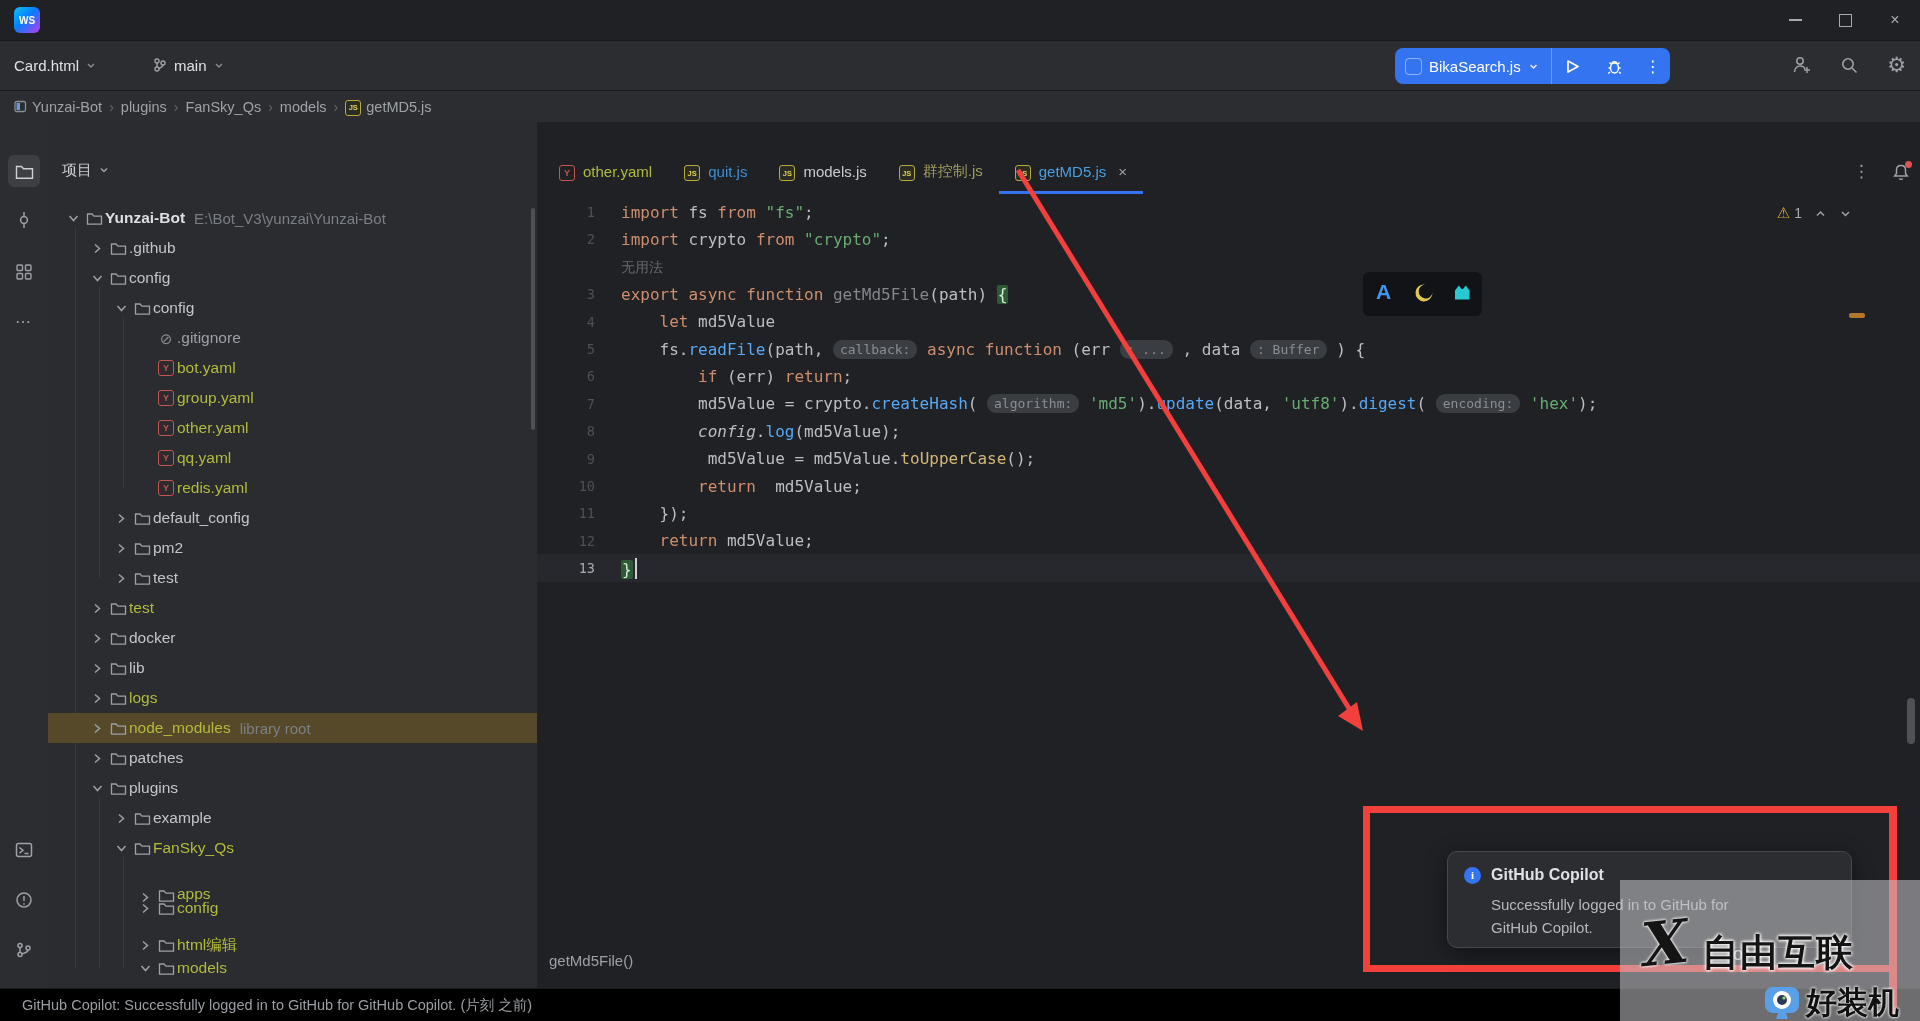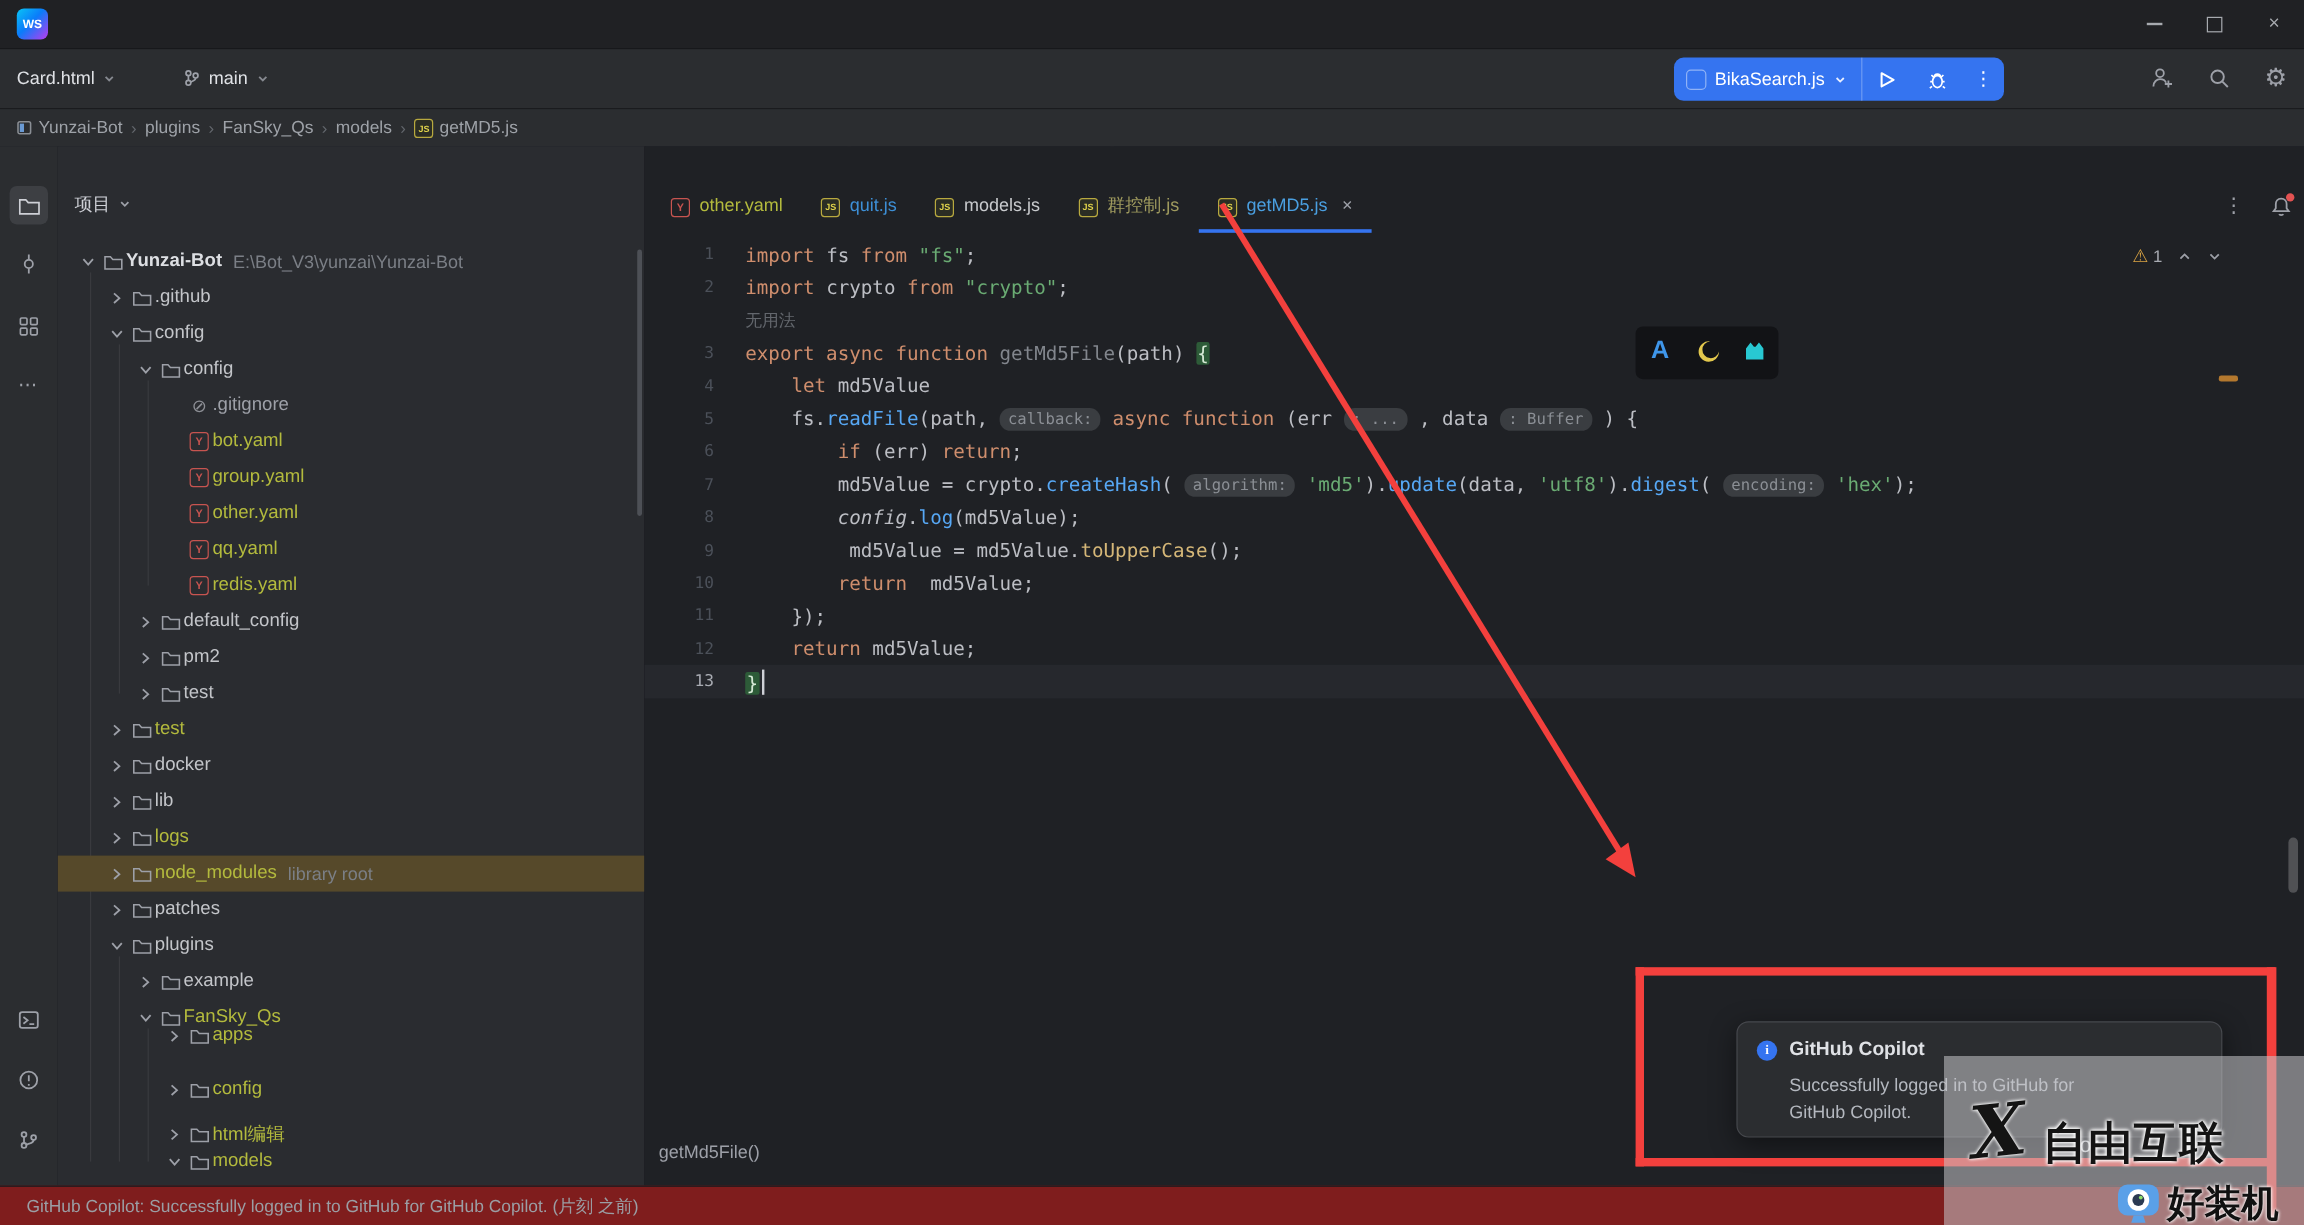--- a/index.html
+++ b/index.html
@@ -76,21 +76,21 @@
   .caret{display:inline-block;width:2px;height:21px;background:#ced0d6;vertical-align:-4px;margin-left:2px;}
   .inspect{position:absolute;top:82px;right:68px;display:flex;align-items:center;gap:12px;color:#a8abb2;font-size:14px;}
   .warnico{color:#d9a343;font-size:15px;}
   .themesw{position:absolute;left:826px;top:150px;height:40px;display:flex;background:#121316;border-radius:6px;padding:2px;gap:2px;}
   .thcell{width:37px;height:36px;display:flex;align-items:center;justify-content:center;border-radius:4px;}
   .aglyph{font-size:21px;font-weight:bold;color:#3f96ea;}
   .orangemark{position:absolute;left:1312px;top:191px;width:16px;height:5px;border-radius:2px;background:#b3782e;}
   .escroll{position:absolute;right:5px;top:576px;width:8px;height:46px;border-radius:4px;background:rgba(255,255,255,.22);}
   .efooter{position:absolute;left:12px;top:830px;font-size:15px;color:#9da0a8;}
   
-  .statusbar{left:0;top:988px;width:1920px;height:33px;background:#7f1d1d;border-top:1px solid #1a1b1e;}
+  .statusbar{left:0;top:988px;width:1920px;height:33px;background:#000000;border-top:1px solid #1a1b1e;}
   .smsg{position:absolute;left:22px;top:0;height:33px;display:flex;align-items:center;font-size:14.5px;color:#9b9ea4;}
   .sitems{position:absolute;left:1368px;top:0;height:33px;display:flex;align-items:center;gap:26px;font-size:14px;color:#9da0a8;}
   
   .notif{left:1447px;top:851px;width:405px;height:97px;background:#2b2d30;border:1px solid #46484d;border-radius:10px;
          box-shadow:0 6px 22px rgba(0,0,0,.45);z-index:50;box-sizing:border-box;padding:14px 18px 0 16px;}
   .ntitlerow{display:flex;align-items:center;gap:10px;}
   .ninfo{width:17px;height:17px;border-radius:50%;background:#3574f0;color:#fff;font-size:11px;font-weight:bold;
          display:flex;align-items:center;justify-content:center;font-family:"Liberation Serif",serif;}
   .ntitle{font-size:16px;font-weight:bold;color:#dfe1e5;}
   .nbody{margin:9px 0 0 27px;font-size:15px;line-height:23px;color:#b4b8bf;}
@@ -533,21 +533,21 @@
               <polyline points="2.5,4 6.5,8.5 10.5,4" fill="none" stroke="#9da0a8" stroke-width="1.5"></polyline>
             </svg>
           </span>
           <span class="ticon">
             <svg width="17" height="15">
               <path d="M1.5 3 h4.5 l2 2.2 h7.5 v8 h-14 z" fill="none" stroke="#9da0a8" stroke-width="1.3"></path>
             </svg>
           </span>
           <span class="tlabel y">FanSky_Qs</span>
         </div>
-        <div class="trow" style="top: 726px; padding-left: 87px;">
+        <div class="trow" style="top: 751px; padding-left: 87px; align-items: flex-end;">
           <span class="tchev">
             <svg width="12" height="12">
               <polyline points="4,2.5 8.5,6.5 4,10.5" fill="none" stroke="#9da0a8" stroke-width="1.5"></polyline>
             </svg>
           </span>
           <span class="ticon">
             <svg width="17" height="15">
               <path d="M1.5 3 h4.5 l2 2.2 h7.5 v8 h-14 z" fill="none" stroke="#9da0a8" stroke-width="1.3"></path>
             </svg>
           </span>

